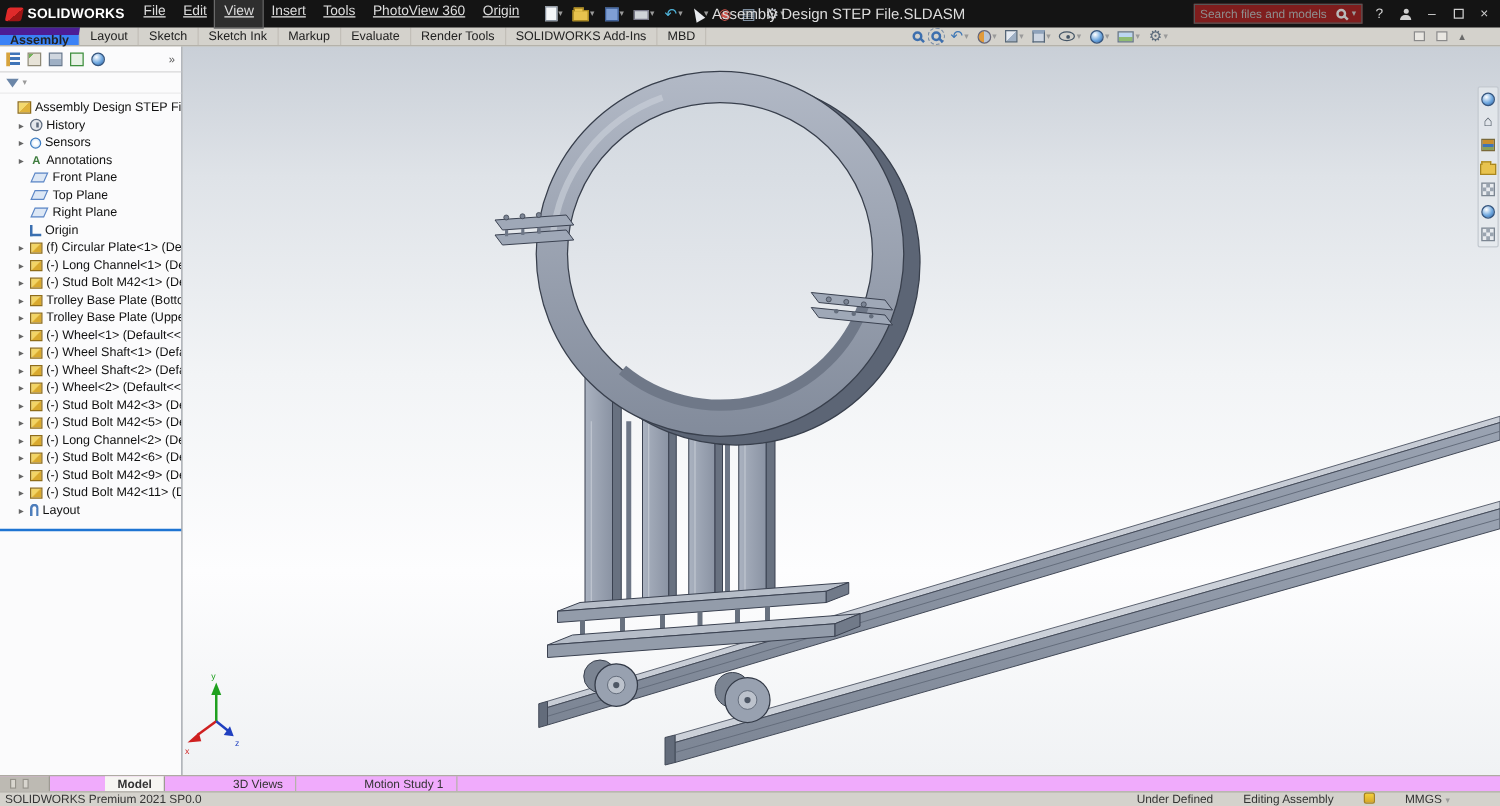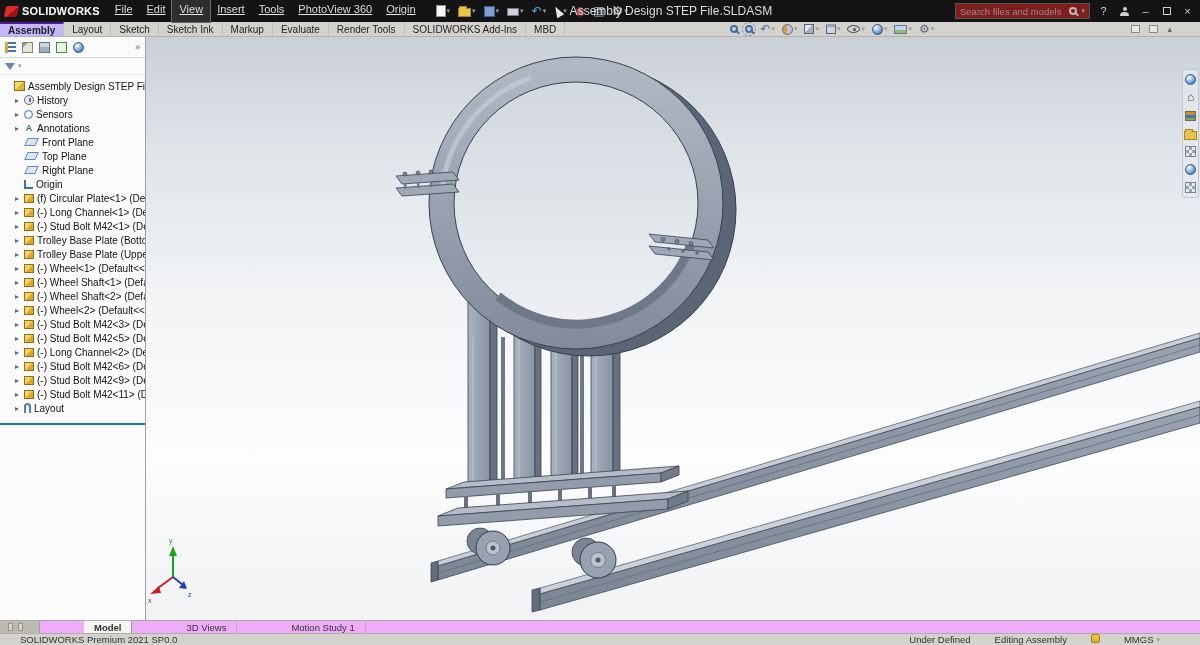--- a/index.html
+++ b/index.html
@@ -53,21 +53,21 @@
   .k-cm { width:11px; height:11px; background:linear-gradient(180deg,#cfd6df 50%,#9fb0c5 50%); border:1px solid #66778c; }
   .k-dimx { width:11px; height:11px; border:1px solid #3f8f3f; background:#e8f2e6; }
   .k-grid { width:11px; height:11px; background:repeating-conic-gradient(#9aa4b0 0 25%,#e8ebef 0 50%) 0 0/6px 6px; border:1px solid #7c8692; }
   .k-books { width:11px; height:10px; background:repeating-linear-gradient(180deg,#c98f2e 0 3px,#3f74b8 3px 6px,#8aa05a 6px 9px); border:1px solid #7a6a3a; }
   .k-house { font-size:12px; color:#4a5560; line-height:11px; }
 
   
   .ribbon { position:absolute; left:0; top:22px; width:1200px; height:15px; background:#d4d2cc; border-bottom:1px solid #b5b2aa; display:flex; align-items:center; font-size:10px; z-index:25; }
   .rtabs { display:flex; height:100%; }
   .rtab { padding:1px 8px 0 8px; color:#222; border-right:1px solid #c2bfb8; display:flex; align-items:center; }
-  .rtab.active { background:#c4b5fd; border-top:2px solid #4c1d95; font-weight:bold; }
+  .rtab.active { background:#3b82f6; border-top:6px solid #4c1d95; font-weight:bold; }
   .headsup { display:flex; align-items:center; gap:7px; margin-left:165px; }
   .hico { display:flex; align-items:center; gap:1px; }
   .ribbon-right { margin-left:auto; margin-right:28px; display:flex; gap:9px; align-items:center; color:#6a6a6a; font-size:9px; }
   .rr-box { width:9px; height:8px; border:1px solid #8a8a8a; background:#e9e7e2; }
 
   
   .main { position:absolute; left:0; top:37px; width:1200px; height:583px; }
   .viewport { position:absolute; left:146px; top:0; width:1054px; height:583px;
     background:linear-gradient(180deg,#c9cfd7 0%,#dfe3e8 18%,#f2f4f6 45%,#fdfdfe 72%,#f0f2f4 100%); }
   .viewport svg { display:block; width:1054px; height:583px; }
@@ -99,21 +99,21 @@
   .splitter { height:2px; background:#1e74d2; margin-top:6px; }
 
   
   .doctabs { position:absolute; left:0; top:620px; width:1200px; height:13px; background:#f0abfc; border-top:1px solid #aeaba3; display:flex; align-items:stretch; font-size:9.5px;gap:44px; }
   .tab-stub { width:40px; background:#bdbab3; border-right:1px solid #9d9a92; position:relative; }
   .tab-stub::before, .tab-stub::after { content:""; position:absolute; top:2px; bottom:2px; width:3px; background:#d9d6cf; border:1px solid #95928a; }
   .tab-stub::before { left:8px; } .tab-stub::after { left:18px; }
   .dtab { padding:0 10px; display:flex; align-items:center; color:#333; border-right:1px solid #b5b2aa; }
   .dtab.active { background:#f6f5f2; font-weight:bold; border-right:1px solid #9d9a92; }
   .statusbar { position:absolute; left:0; top:633px; width:1200px; height:12px; background:#d4d2cc; border-top:1px solid #b0ada5; display:flex; align-items:center; font-size:9.5px; color:#333; }
-  .sb-left { padding-left:20px; }
+  .sb-left { padding-left:4px; }
   .sb-right { margin-left:auto; display:flex; align-items:flex-start; gap:24px; padding-right:40px; }
   .sb-item { display:flex; align-items:center; gap:3px; }
   .sb-warn { width:9px; height:9px; background:linear-gradient(180deg,#f4d03a,#d8a82a); border:1px solid #a5821c; border-radius:2px; }
 </style>
 </head>
 <body>
 
 <div class="app">
 
   <header class="menubar">

